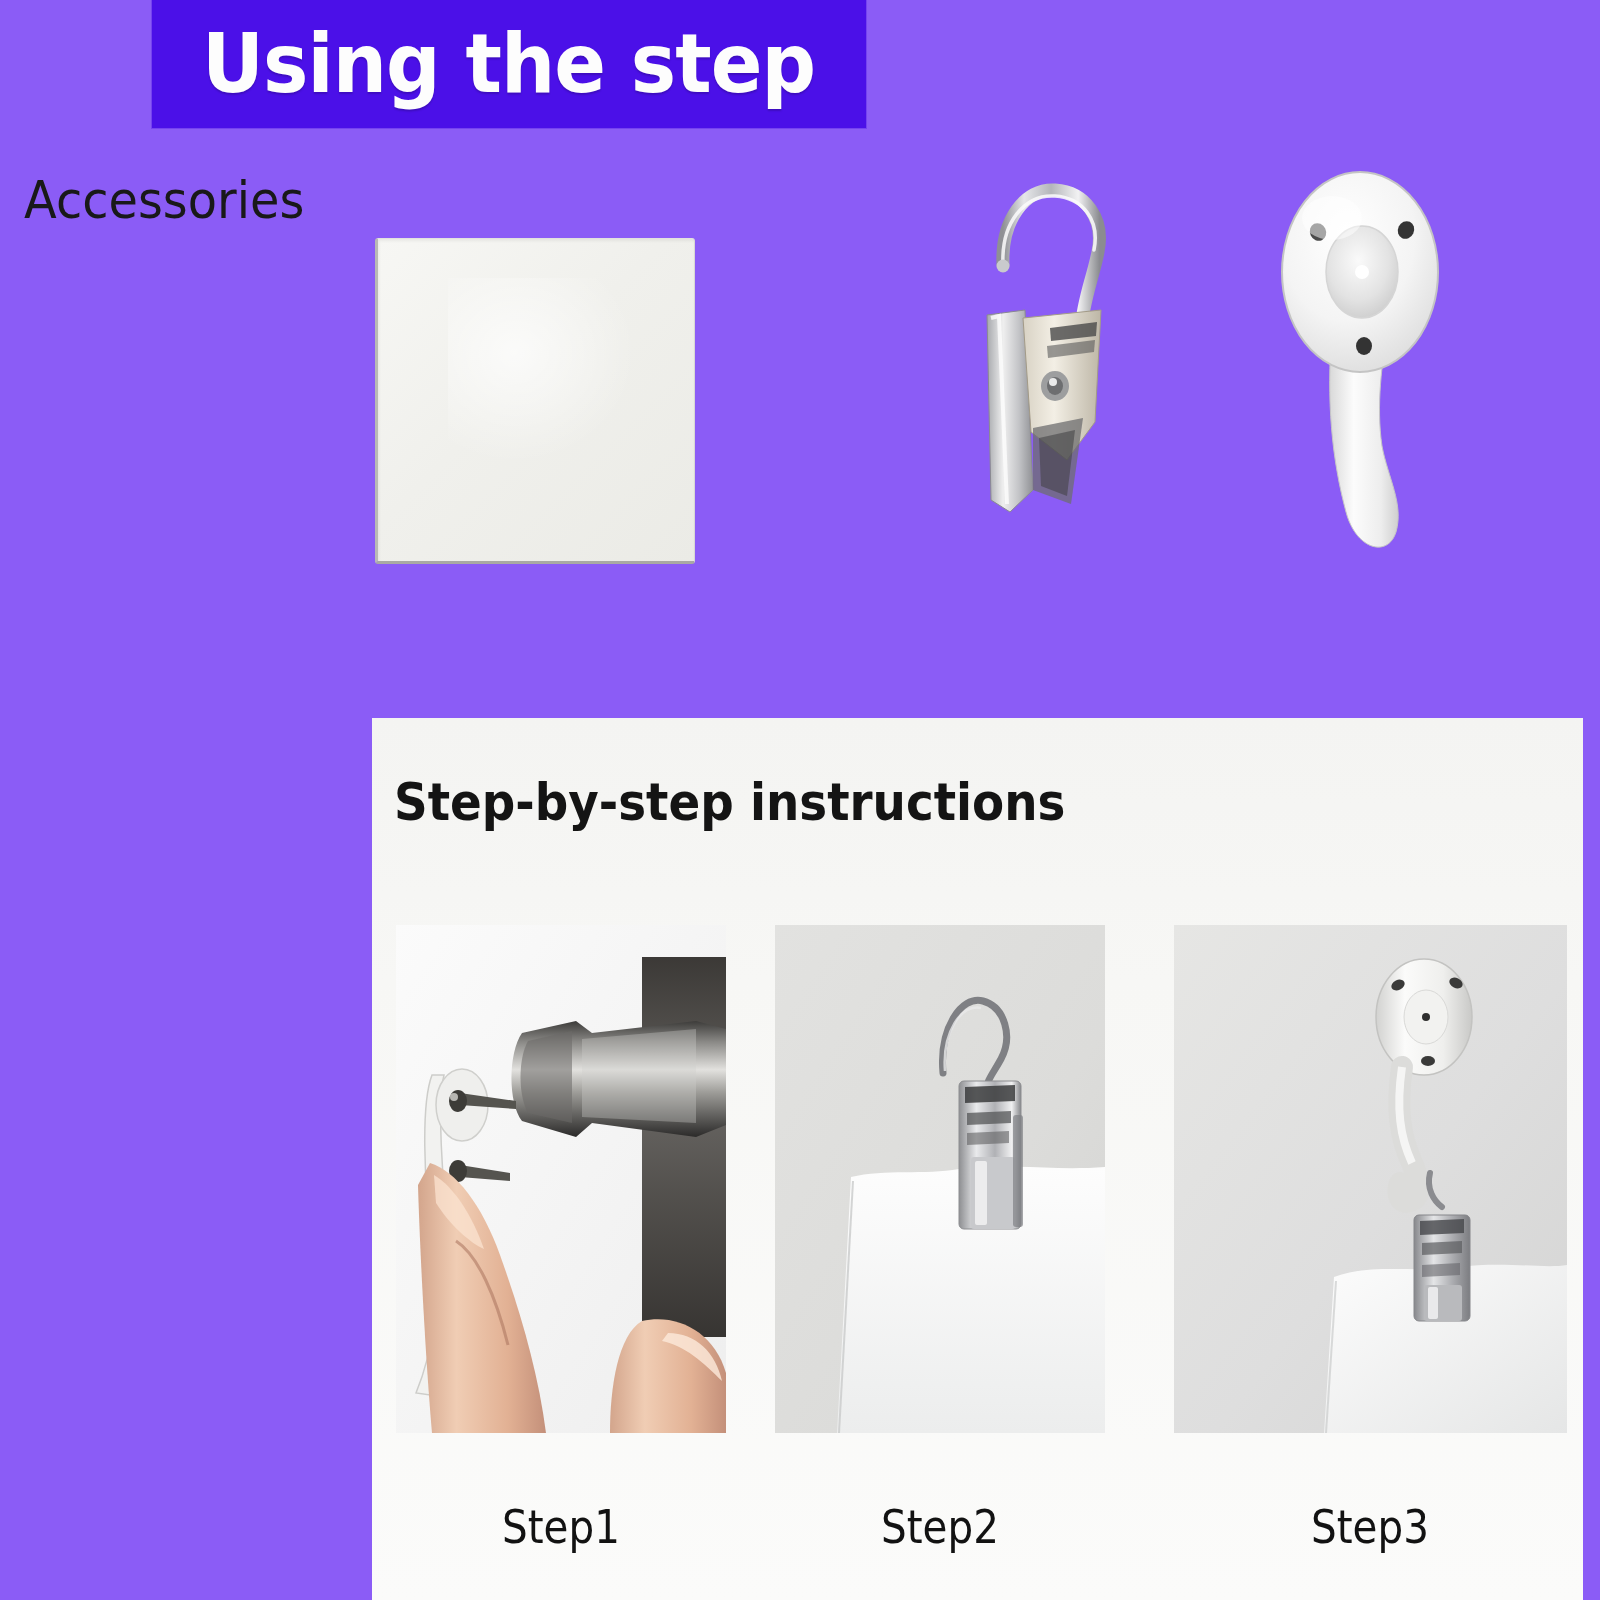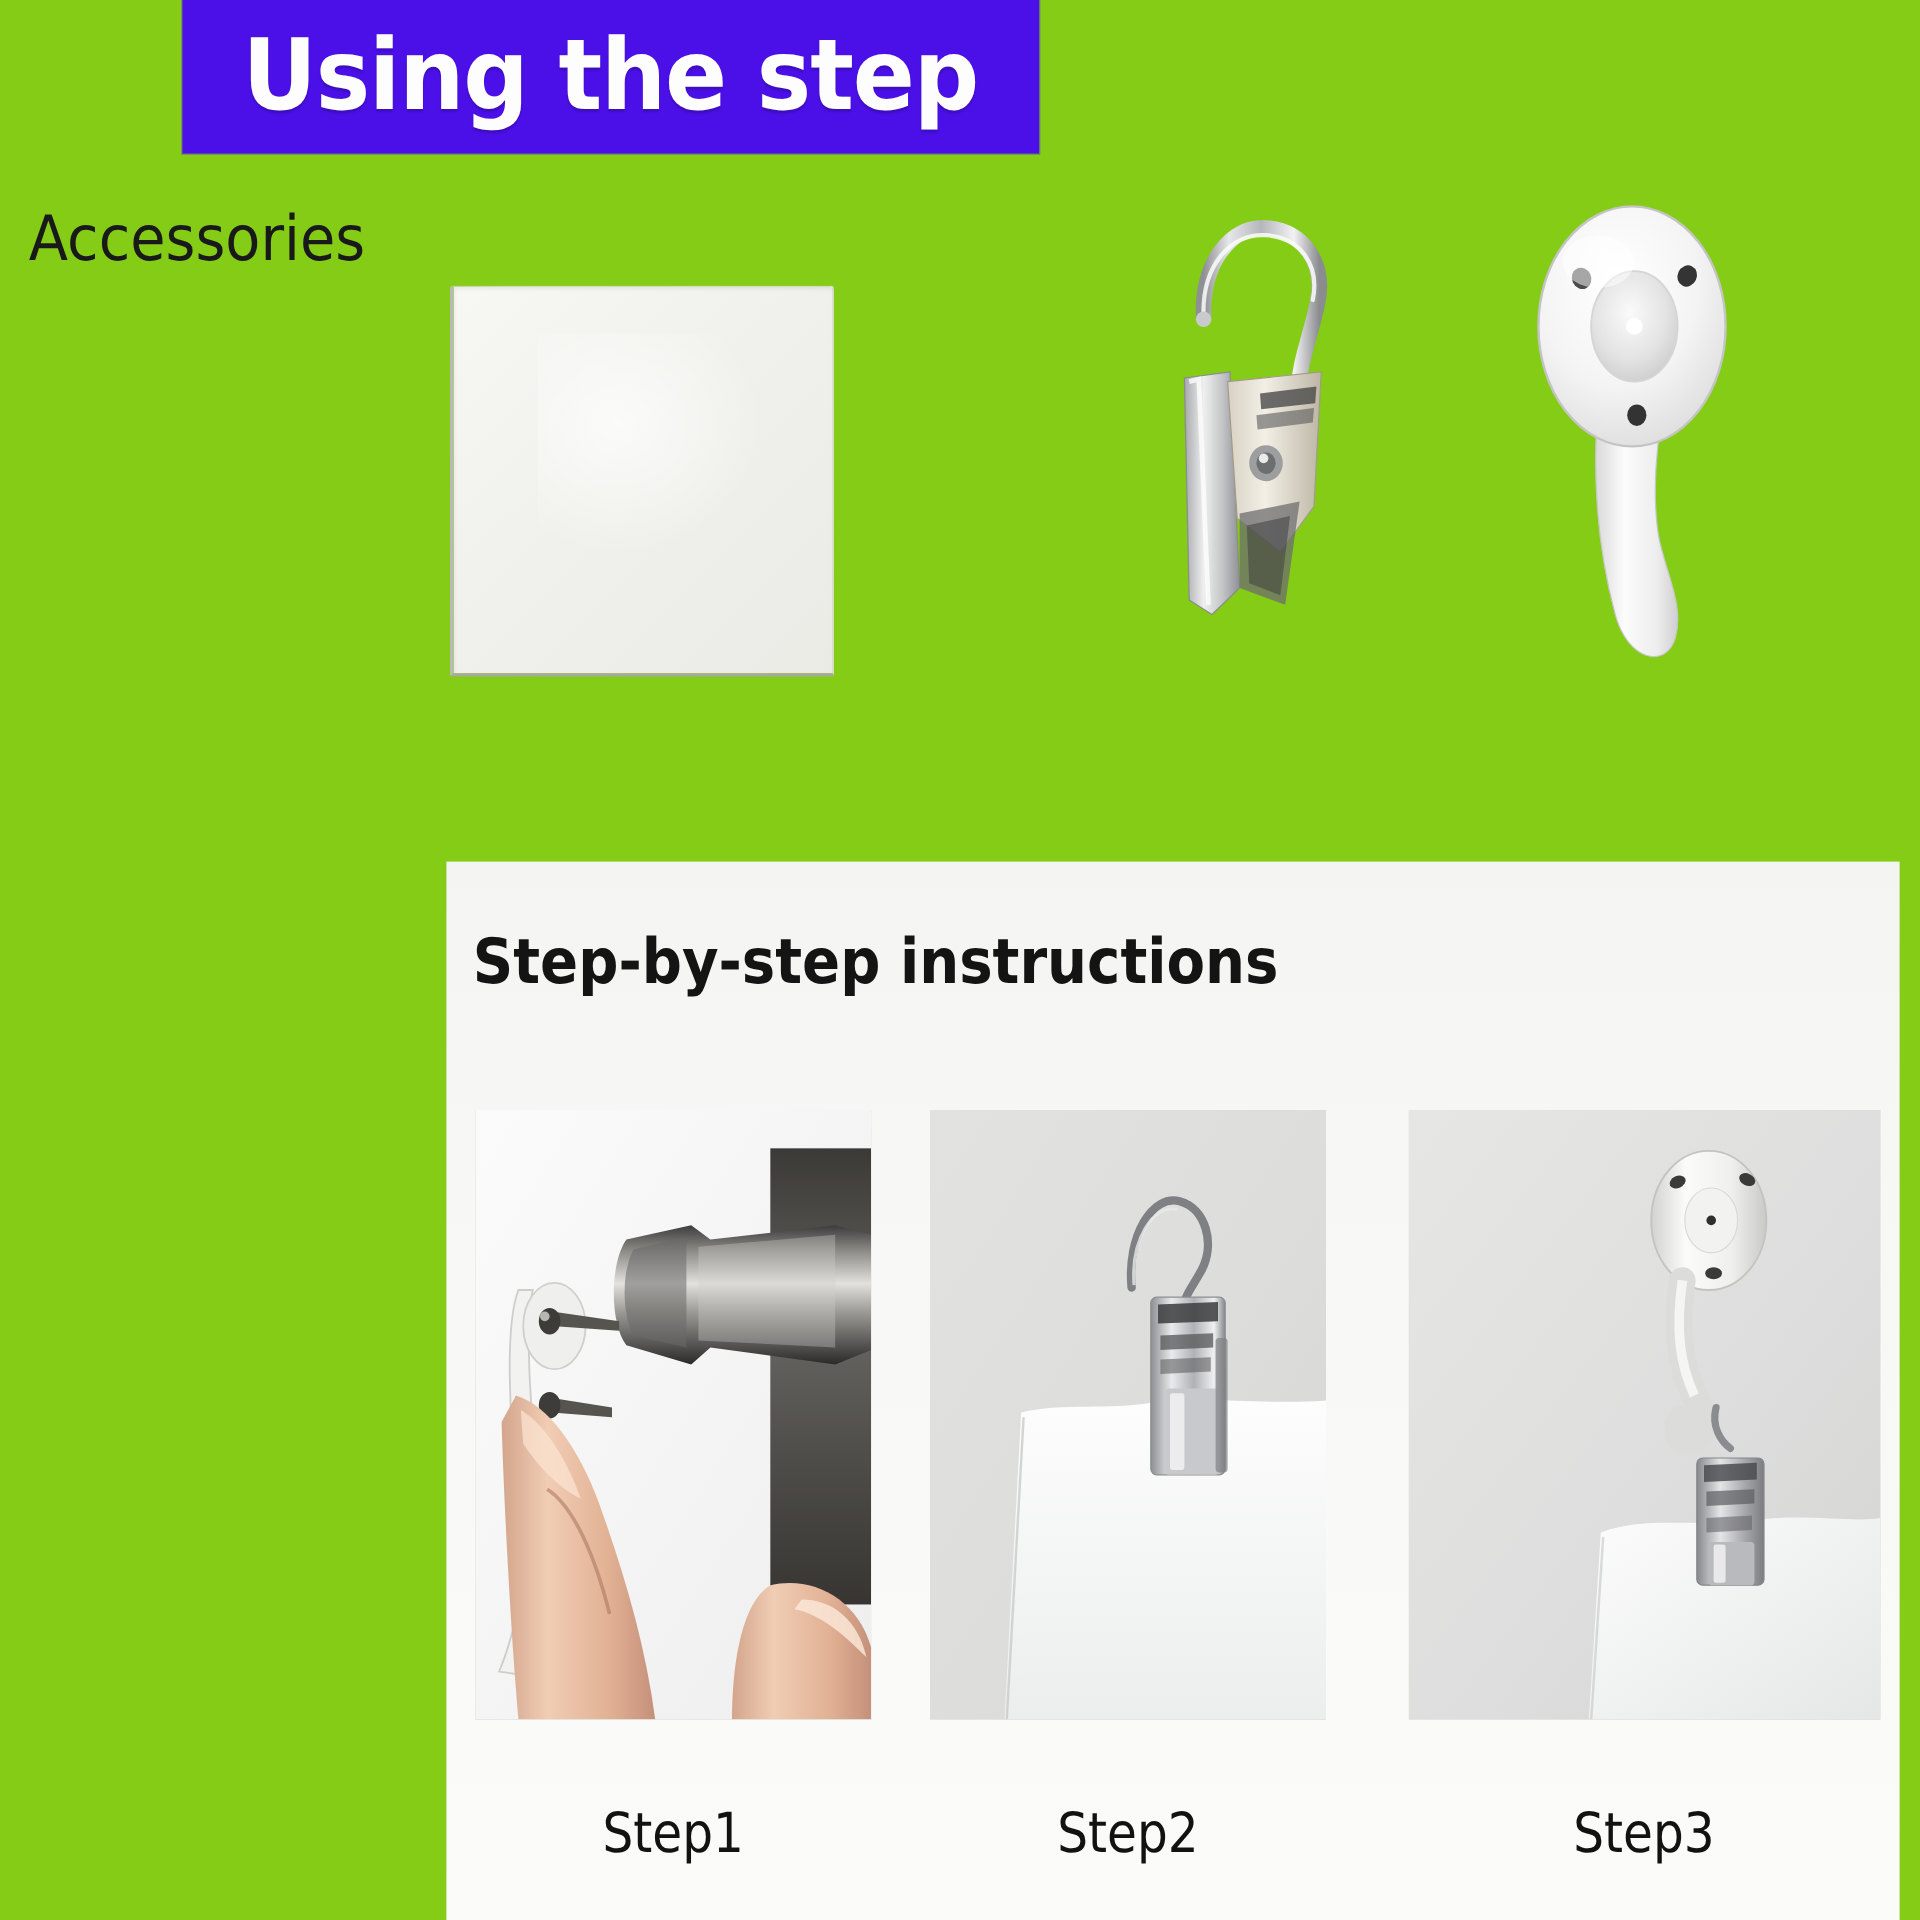--- a/index.html
+++ b/index.html
@@ -3,21 +3,21 @@
 <meta charset="utf-8">
 <style>
   html,body{margin:0;padding:0;}
   body{
     width:1600px;height:1600px;
     background:#fdfdfb;
     font-family:"Liberation Sans", sans-serif;
     overflow:hidden;
     position:relative;
   }
-  .page{position:absolute;inset:0;background:#84cc16;}
+  .page{position:absolute;inset:0;background:#8b5cf6;}
 
   
   .title-banner{
     position:absolute;left:152px;top:0px;width:714px;height:128px;
     background:#4b10e8;
     display:flex;align-items:center;justify-content:center;
     box-shadow:0 0 0 1px rgba(80,20,230,.35);
   }
   .title-text{
     color:#fdfdfd;

